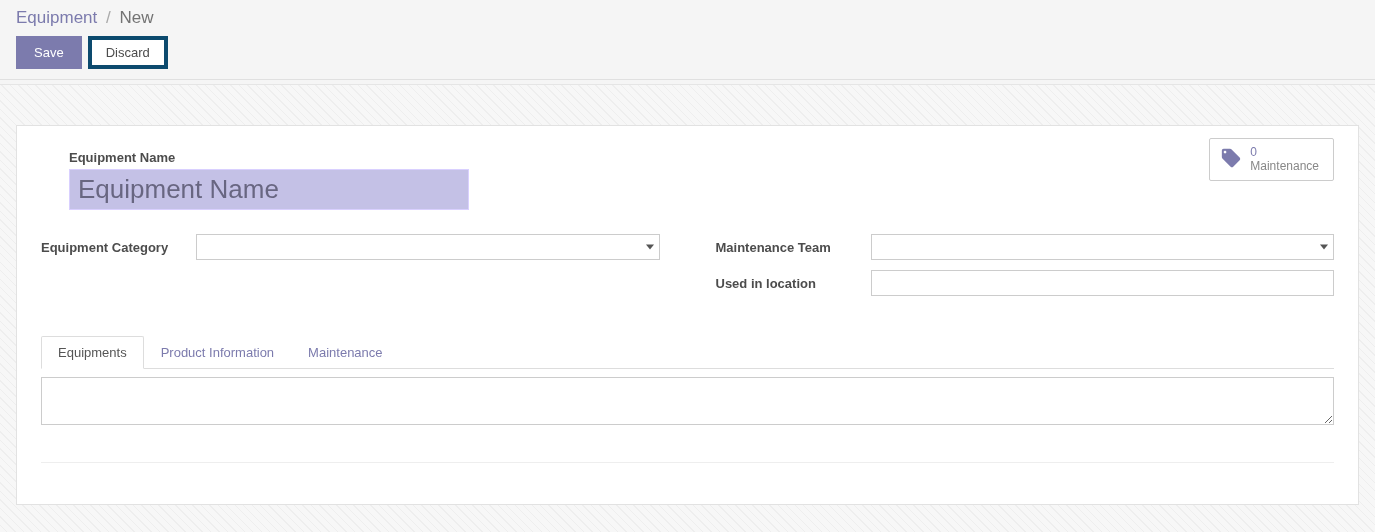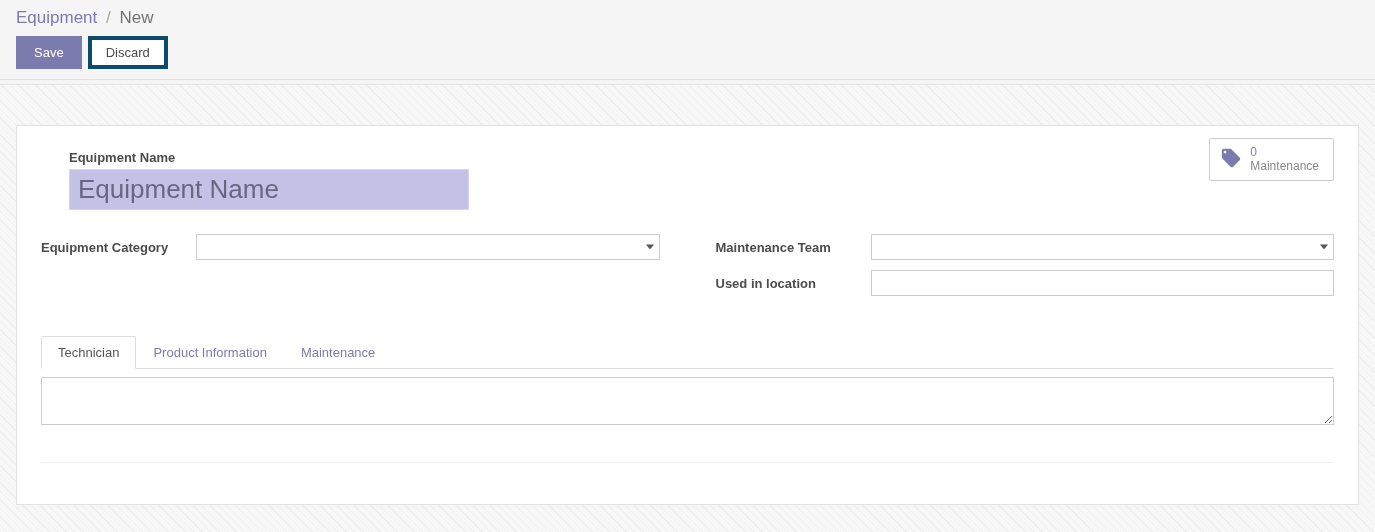--- a/index.html
+++ b/index.html
@@ -262,21 +262,21 @@
         <div class="row">
           <div class="lbl">Used in location</div>
           <div class="ctrl">
             <input class="text-input" type="text" value="" style="">
           </div>
         </div>
       </div>
     </div>
 
     <div class="tabs">
-      <div class="tab active">Technician</div>
+      <div class="tab active">Equipments</div>
       <div class="tab">Product Information</div>
       <div class="tab">Maintenance</div>
     </div>
     <div class="tab-body">
       <textarea class="textarea" style=""></textarea>
     </div>
 
     <div class="sheet-footer-line"></div>
   </div>
 </div>

